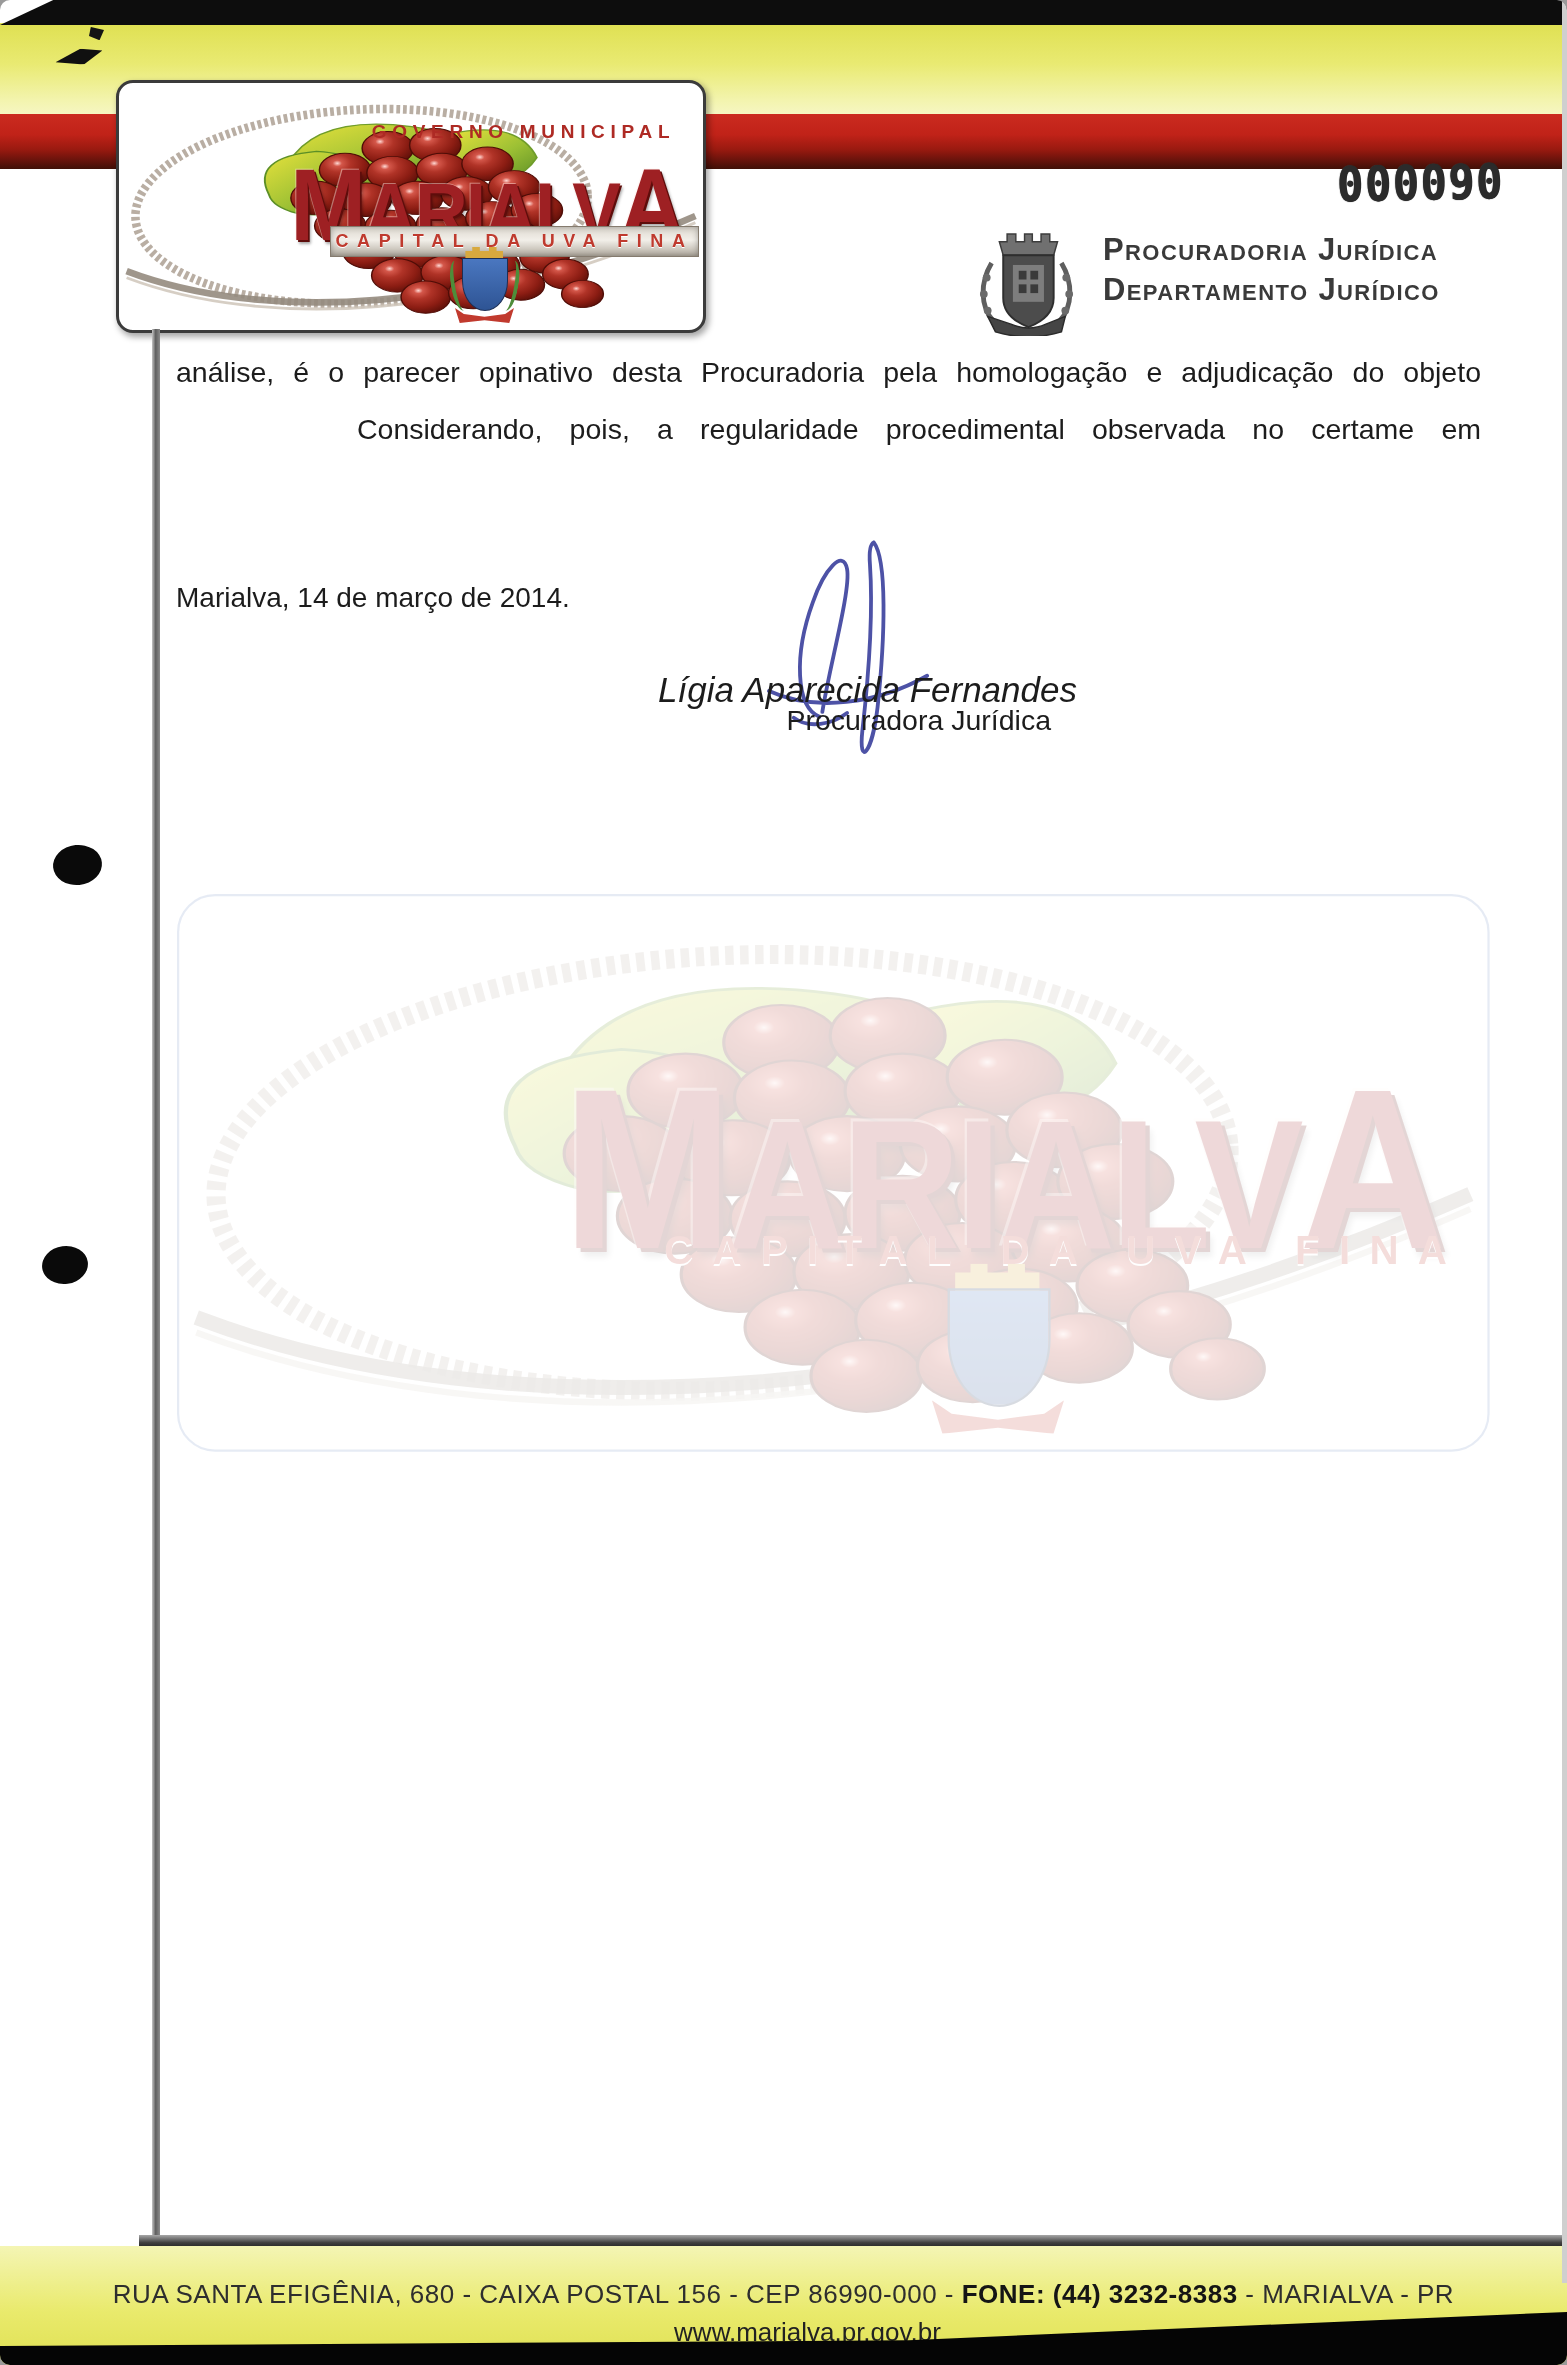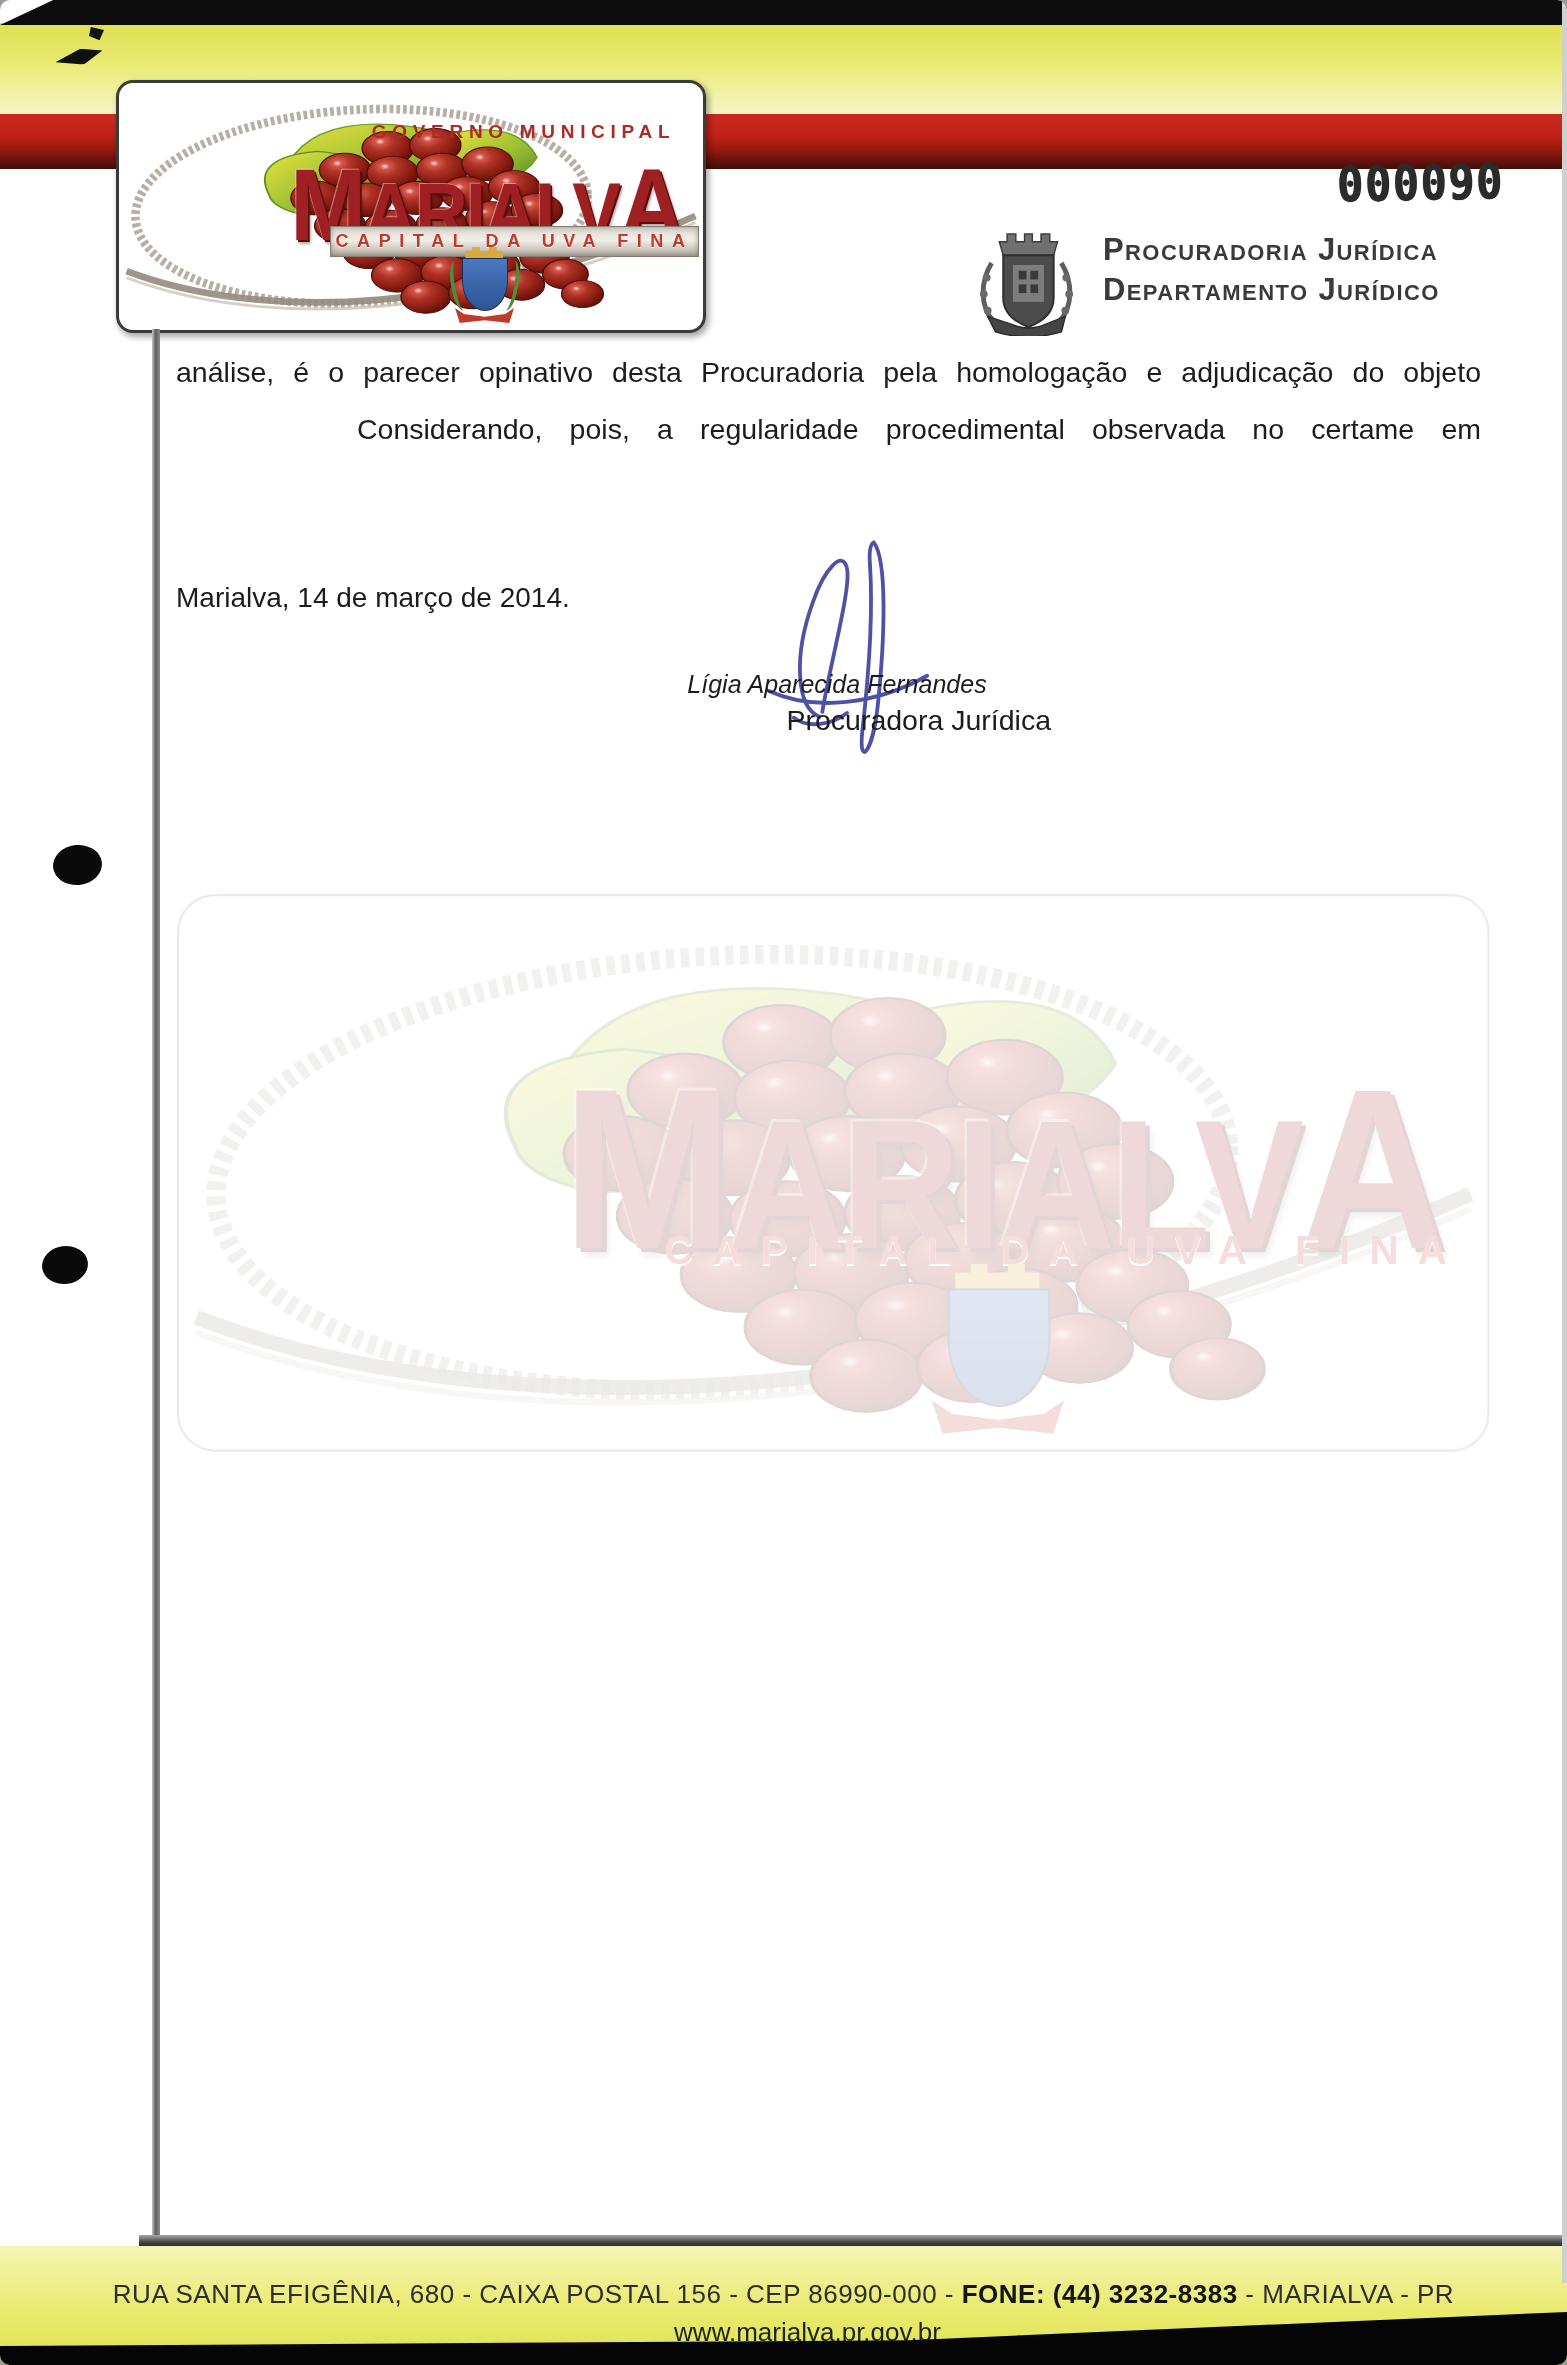--- a/index.html
+++ b/index.html
@@ -77,22 +77,22 @@
   .hole1{position:absolute;left:53px;top:845px;width:49px;height:40px;background:#0a0a0a;
     border-radius:50%;transform:rotate(-6deg);}
   .hole2{position:absolute;left:42px;top:1246px;width:46px;height:38px;background:#0a0a0a;
     border-radius:50%;transform:rotate(-8deg);}
   
   .body-text{position:absolute;left:176px;top:344px;width:1305px;color:#1c1c1c;font-size:28.5px;}
   .para-line{height:57px;line-height:57px;text-align:justify;text-align-last:justify;white-space:nowrap;}
   .para-line.last{text-align-last:left;}
   .para-line.indent{padding-left:181px;width:1124px;}
   .date-line{position:absolute;left:176px;top:582px;font-size:28px;color:#1c1c1c;}
-  .signer-name{position:absolute;left:623px;top:670px;width:428px;text-align:center;
-    font-size:25px;font-style:italic;color:#1c1c1c;}
+  .signer-name{position:absolute;left:658px;top:670px;width:428px;text-align:left;
+    font-size:35px;font-style:italic;color:#1c1c1c;}
   .signer-title{position:absolute;left:623px;top:704px;width:428px;text-align:right;
     font-size:28.5px;color:#1c1c1c;}
   .signature-svg{position:absolute;left:767px;top:531px;width:164px;height:240px;}
   
   .footer-band{position:absolute;left:0;top:2246px;width:1567px;height:120px;
     background:linear-gradient(180deg,#f4f5b4 0%,#e9ea6c 55%,#dfe052 100%);}
   .footer-address{position:absolute;left:0;top:2279px;width:1567px;text-align:center;
     font-size:26px;color:#2e2e2e;font-weight:500;letter-spacing:0.5px;white-space:nowrap;}
   .footer-address b{font-weight:800;color:#151515;}
   .footer-web{position:absolute;left:0;top:2317px;width:1567px;text-align:center;

